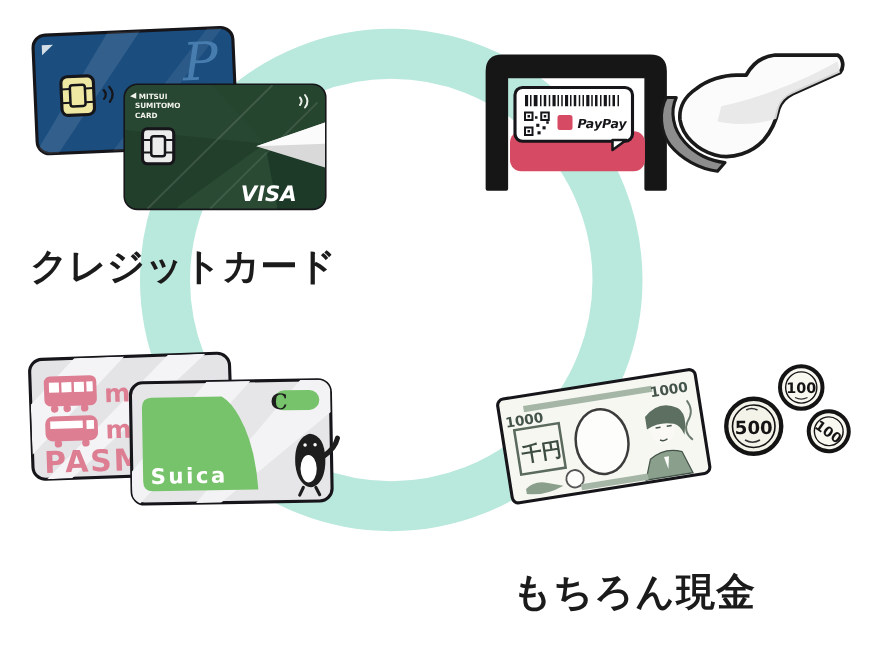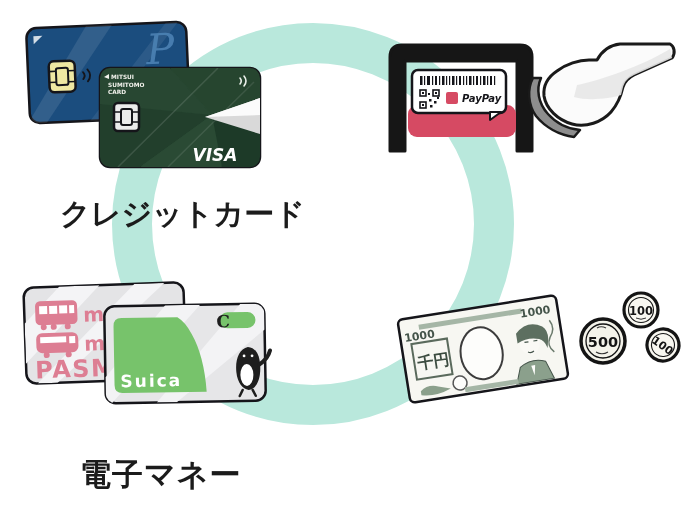--- a/index.html
+++ b/index.html
@@ -2,21 +2,21 @@
 <html><head>
 <meta charset="utf-8">
 <style>
   html,body{margin:0;padding:0;background:#fff;}
   .stage{position:relative;width:700px;height:524px;background:#fff;overflow:hidden;
          font-family:"DejaVu Sans","Liberation Sans",sans-serif;}
   .ring{position:absolute;left:112px;top:23px;width:402px;height:402px;
         border:40px solid #b9e8dc;border-radius:50%;box-sizing:border-box;z-index:0;}
   .illus{position:absolute;z-index:1;}
   .label{position:absolute;z-index:3;font-family:"DejaVu Serif","Liberation Serif",serif;
-         font-weight:bold;color:#1b1b1b;line-height:1;white-space:nowrap;margin-left:36px;}
+         font-weight:bold;color:#1b1b1b;line-height:1;white-space:nowrap;}
   #label-credit{left:24px;top:199px;font-size:30px;}
   #label-code{left:357px;top:201px;font-size:30px;letter-spacing:1px;}
   #label-emoney{left:44px;top:459px;font-size:31px;letter-spacing:1px;}
   #label-cash{left:410px;top:459px;font-size:31px;letter-spacing:1px;}
   svg text{font-family:"DejaVu Sans","Liberation Sans",sans-serif;}
   text.serif{font-family:"DejaVu Serif","Liberation Serif",serif;}
 </style>
 </head>
 <body>
 
@@ -241,15 +241,15 @@
       <path d="M243,35 q5,2.5 10,0" stroke="#333" stroke-width="1" fill="none"></path>
     </g>
     <g transform="rotate(35 270 62)">
       <circle cx="270" cy="62" r="16" fill="#f8f7f0" stroke="#141414" stroke-width="3.2"></circle>
       <circle cx="270" cy="62" r="11.5" fill="none" stroke="#141414" stroke-width="1.1"></circle>
       <text x="270" y="66.5" font-size="11" font-weight="bold" fill="#141414" text-anchor="middle">100</text>
     </g>
   </svg>
 
   <div class="label" id="label-credit">クレジットカード</div>
-  <div class="label" id="label-emoney">電子マネー</div>
+  <div class="label" id="label-cash">もちろん現金</div>
 
 </div>
 
 </body></html>

